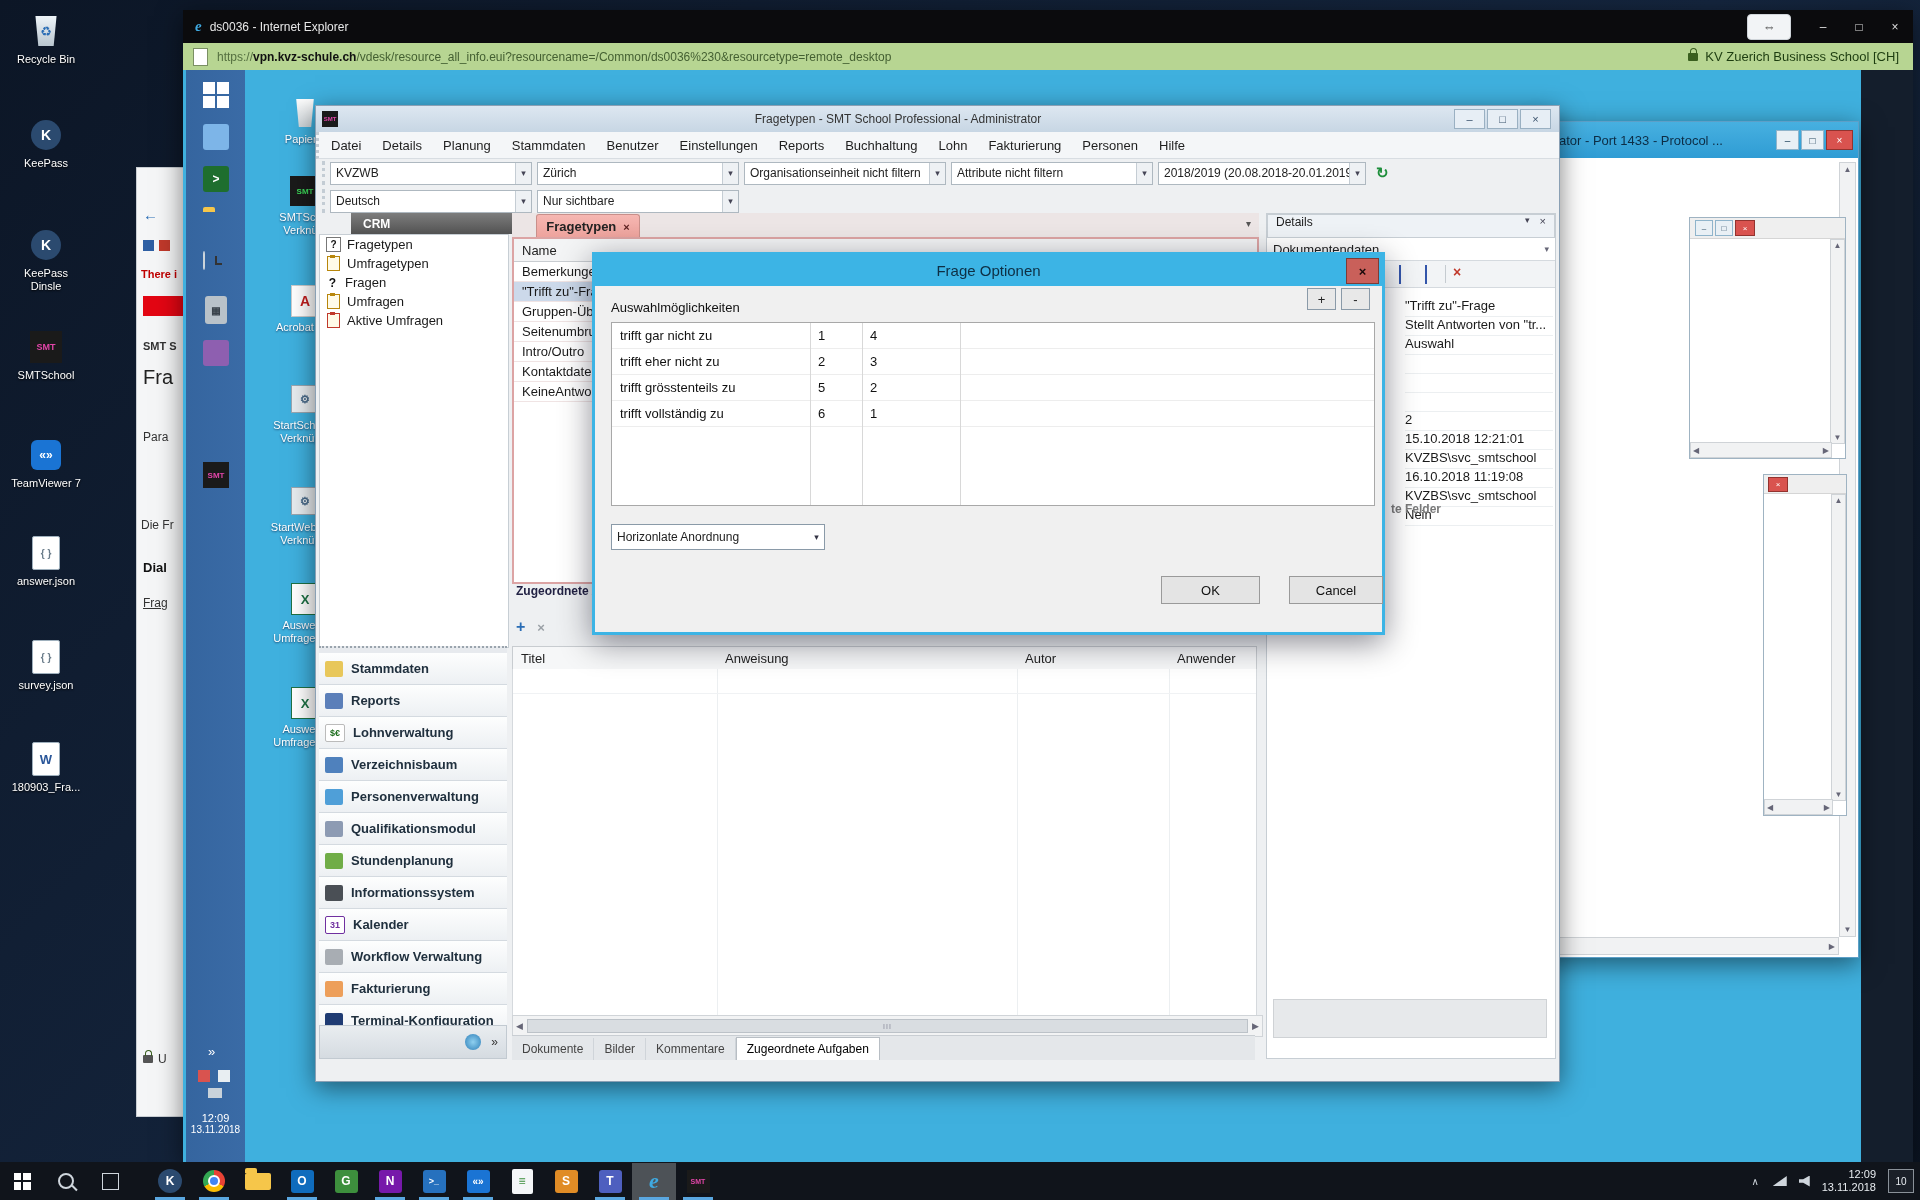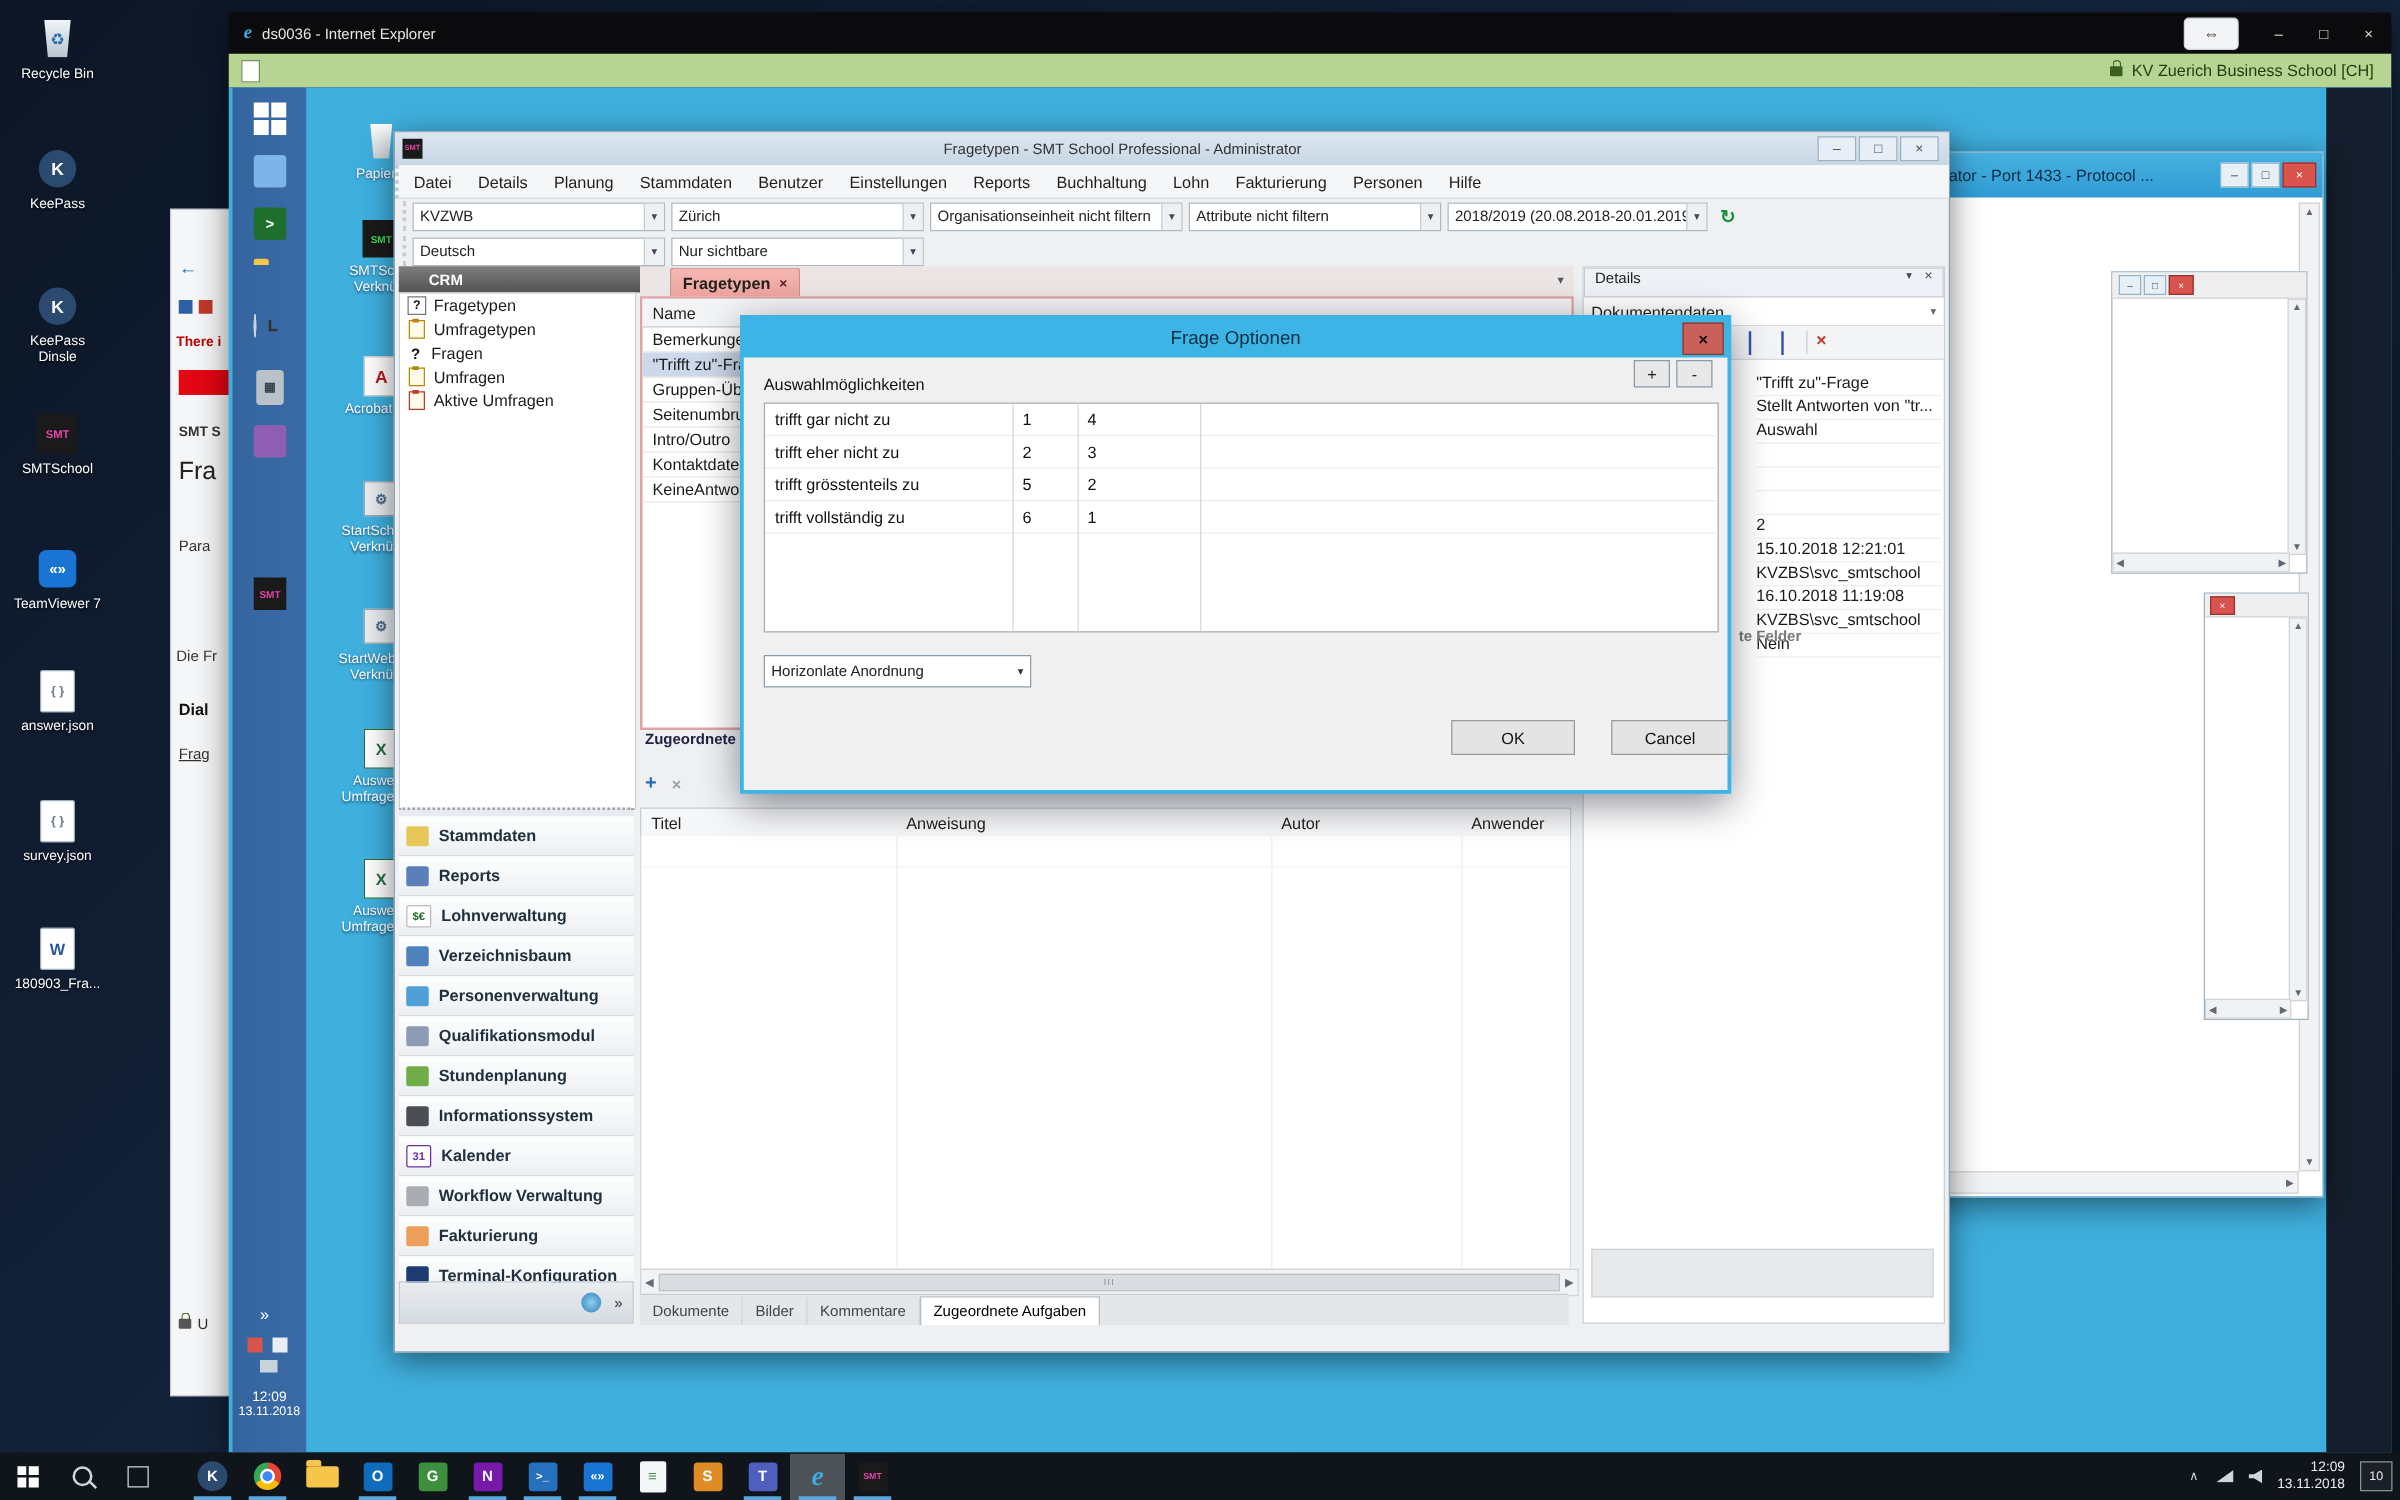--- a/index.html
+++ b/index.html
@@ -41,21 +41,21 @@
   
   .appwin{background:#eef0f2;border:1px solid #8aa0b4;}
   .app-titlebar{background:linear-gradient(#dde7f1,#c7d6e4);color:#333;font-size:12px;display:flex;align-items:center;}
   .wbtn{width:29px;height:18px;border:1px solid #9ab0c2;background:#e7eef5;color:#38506a;font-size:11px;display:flex;align-items:center;justify-content:center;margin-left:2px;}
   .menubar{background:#f4f6f8;border-bottom:1px solid #d8dde2;display:flex;align-items:center;font-size:13px;color:#1e1e1e;border-left:3px dotted #c3ccd4;}
   .menubar span{margin-right:21px;}
   .tbrow{display:flex;align-items:center;border-left:3px dotted #c3ccd4;}
   .combo{height:21px;background:#fff;border:1px solid #aeb8c0;display:flex;align-items:center;font-size:12px;color:#222;margin-right:5px;}
   .combo .ct{flex:1;padding:0 5px;white-space:nowrap;overflow:hidden;}
   .combo .ca{width:15px;height:100%;background:#eef1f4;border-left:1px solid #c5cdd4;display:flex;align-items:center;justify-content:center;font-size:9px;color:#445;}
-  .crm-h{background:linear-gradient(#7d7d7d,#525252);color:#fff;font-weight:bold;font-size:12px;display:flex;align-items:center;padding-left:24px;}
+  .crm-h{background:linear-gradient(#7d7d7d,#525252);color:#fff;font-weight:bold;font-size:12px;display:flex;align-items:center;padding-left:12px;margin-left:32px;}
   .tree{background:#fff;border:1px solid #c7ced4;}
   .titem{display:flex;align-items:center;height:19px;font-size:13px;color:#1a1a1a;padding-left:6px;}
   .qbox{width:13px;height:13px;border:1px solid #777;background:#fff;color:#111;font-size:10px;font-weight:bold;display:flex;align-items:center;justify-content:center;margin-right:6px;}
   .qplain{width:13px;color:#111;font-size:12px;font-weight:bold;margin-right:6px;text-align:center;}
   .clipico{width:11px;height:13px;border:1px solid #b8860b;background:#fffbe8;position:relative;margin-right:7px;margin-left:1px;}
   .clipico::before{content:"";position:absolute;top:-2px;left:2px;width:5px;height:3px;background:#b8860b;}
   .clipico.red{border-color:#c0392b;}
   .clipico.red::before{background:#c0392b;}
   .mod{height:31px;display:flex;align-items:center;background:linear-gradient(#fdfefe,#edf0f3);border-bottom:1px solid #d4dae0;font-size:13px;font-weight:bold;color:#20303e;}
   .mico{width:18px;height:16px;margin:0 8px 0 6px;border-radius:2px;display:flex;align-items:center;justify-content:center;font-size:8px;color:#fff;font-weight:bold;}
@@ -186,20 +186,21 @@
       <span>ds0036 - Internet Explorer</span>
       <span style="margin-left:auto"></span>
       <span class="ie-resize" style="margin-right:14px">⇔</span>
       <span class="ie-btn">–</span>
       <span class="ie-btn">□</span>
       <span class="ie-btn">×</span>
     </div>
 
     <div class="urlbar abs" style="left:0;top:33px;right:0;height:27px">
       <span style="width:13px;height:16px;background:#fff;border:1px solid #7a8f63;margin:0 9px 0 10px"></span>
+      <span class="clip" style="white-space:nowrap;max-width:1200px"><span style="color:#557040">https://</span><span style="color:#111;font-weight:bold">vpn.kvz-schule.ch</span><span style="color:#446032">/vdesk/resource_all_info.eui?resourcename=/Common/ds0036%230&amp;resourcetype=remote_desktop</span></span>
       <span style="margin-left:auto;display:flex;align-items:center;gap:7px;margin-right:14px">
         <span class="minilock"></span>
         <span style="color:#1d3d10;font-size:13px">KV Zuerich Business School [CH]</span>
       </span>
     </div>
 
     <div class="viewport abs clip" style="left:0;top:60px;right:0;bottom:0">
 
       <div class="abs" style="left:1678px;top:0;width:52px;height:100%;background:#141e2c;z-index:0"></div>
 

